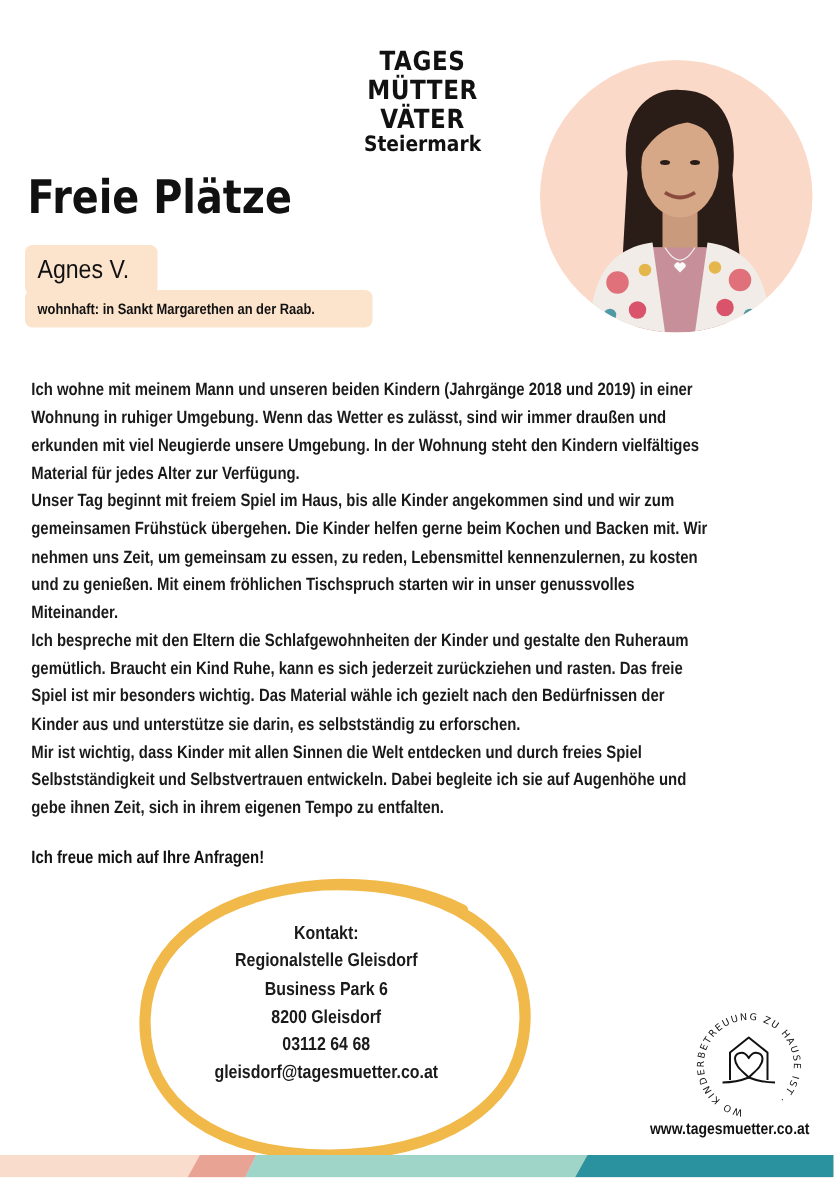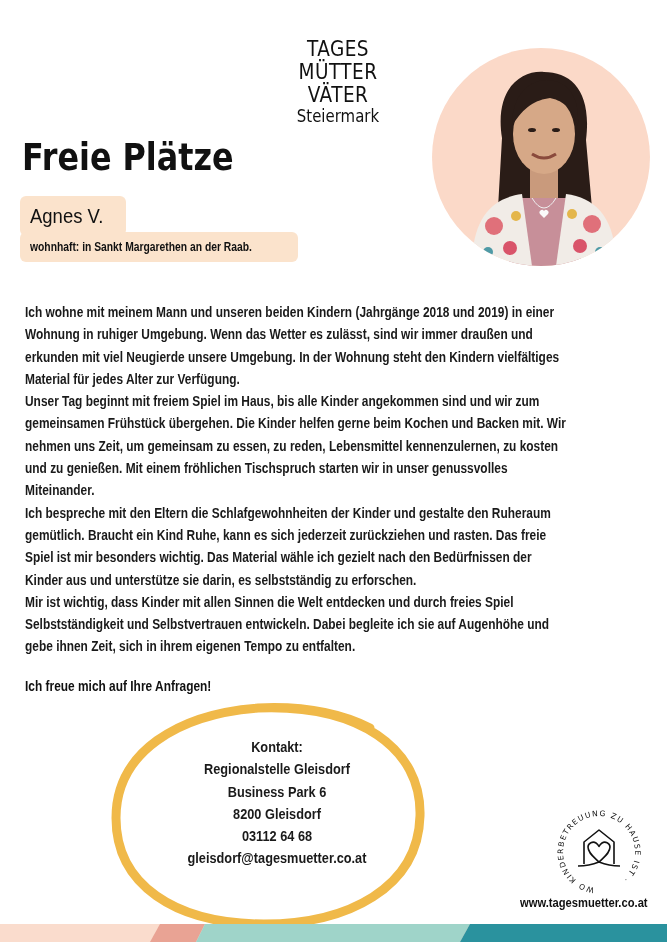--- a/index.html
+++ b/index.html
@@ -1,37 +1,37 @@
 <!DOCTYPE html>
 <html><head>
 <meta charset="utf-8">
 <style>
   html,body{margin:0;padding:0;}
   body{width:667px;height:942px;position:relative;overflow:hidden;background:#ffffff;
        font-family:"Liberation Sans","DejaVu Sans",sans-serif;color:#111;}
   .logo{position:absolute;left:283px;top:38px;width:110px;text-align:center;
-        font-family:"DejaVu Sans",sans-serif;font-weight:normal;color:#111;}
+        font-family:"DejaVu Sans",sans-serif;font-weight:bold;color:#111;}
   .logo .l1{font-size:21px;line-height:23px;letter-spacing:0.5px;transform:scaleX(0.88);display:block;}
   .logo .l4{font-size:17px;line-height:19px;transform:scaleX(0.88);display:block;}
   .title{position:absolute;left:22px;top:136px;font-family:"DejaVu Sans",sans-serif;font-weight:bold;
          font-size:37px;line-height:44px;color:#111;transform:scaleX(0.86);transform-origin:left top;white-space:nowrap;}
   .name-tab{position:absolute;left:20px;top:196px;width:106px;height:40px;background:#fbe3cc;border-radius:6px;}
   .loc-box{position:absolute;left:20px;top:232px;width:278px;height:30px;background:#fbe3cc;border-radius:6px;}
   .name{position:absolute;left:30px;top:203px;font-size:21px;line-height:26px;color:#111;
         transform:scaleX(0.88);transform-origin:left top;white-space:nowrap;}
   .loc{position:absolute;left:30px;top:239px;font-size:12px;font-weight:bold;line-height:16px;color:#111;
        transform:scaleX(0.86);transform-origin:left top;white-space:nowrap;}
   .photo{position:absolute;left:432px;top:48px;width:218px;height:218px;border-radius:50%;background:#fbd9c8;overflow:hidden;}
   .body-text{position:absolute;left:25px;top:301px;width:640px;font-size:14.2px;font-weight:bold;line-height:22.3px;
        color:#1a1a1a;transform:scaleX(0.84);transform-origin:left top;}
   .body-text p{margin:0;white-space:nowrap;}
   .closing{position:absolute;left:25px;top:676px;font-size:14.2px;font-weight:bold;line-height:20px;
        transform:scaleX(0.84);transform-origin:left top;white-space:nowrap;}
   .oval{position:absolute;left:108px;top:698px;}
-  .contact{position:absolute;left:146px;top:736px;width:262px;text-align:center;}
+  .contact{position:absolute;left:130px;top:736px;width:262px;text-align:center;}
   .contact div{font-size:15px;font-weight:bold;line-height:22.3px;color:#1a1a1a;transform:scaleX(0.85);white-space:nowrap;}
   .badge{position:absolute;left:552px;top:806px;}
   .website{position:absolute;left:520px;top:895px;font-size:13px;font-weight:bold;color:#111;
        transform:scaleX(0.86);transform-origin:left top;white-space:nowrap;}
   .stripe{position:absolute;left:0;top:924px;}
 </style>
 </head>
 <body>
 
 <div class="logo">

